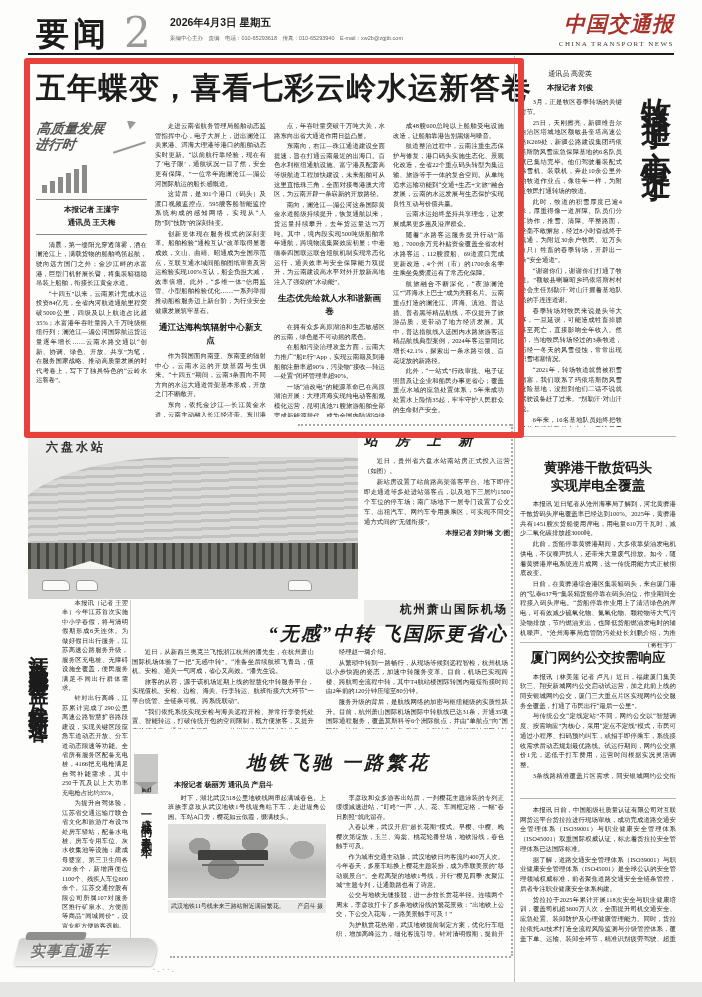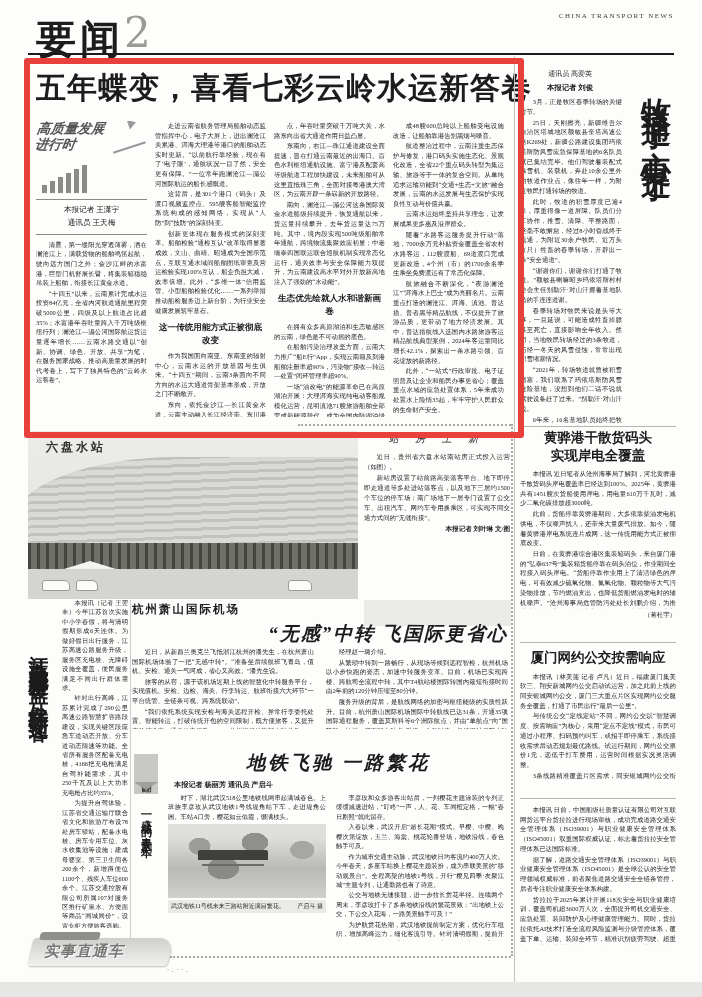--- a/index.html
+++ b/index.html
@@ -1,20 +1,20 @@
 <!DOCTYPE html>
 <html><head>
 <meta charset="utf-8">
 <style>
   html,body{margin:0;padding:0;}
   body{width:702px;height:997px;position:relative;background:#fdfdfc;font-family:"Liberation Serif",serif;color:#1c1c1c;overflow:hidden;}
   .abs{position:absolute;}
   
   #hdr{left:28px;top:6px;width:646px;height:46px;}
-  .edition{position:absolute;left:8px;top:6px;font-size:40px;font-weight:900;letter-spacing:4px;font-family:"Liberation Serif",serif;}
+  .edition{position:absolute;left:8px;top:6px;font-size:33px;font-weight:900;letter-spacing:4px;font-family:"Liberation Serif",serif;}
   .pageno{position:absolute;left:96px;top:2px;font-size:42px;font-weight:200;color:#9a9a98;font-family:"DejaVu Serif",serif;}
   .dateblock{position:absolute;left:142px;top:10px;}
   .date-main{font-size:10.5px;font-weight:700;font-family:"Liberation Sans",sans-serif;}
   .date-sub{font-size:5.5px;color:#666;margin-top:5px;font-family:"Liberation Sans",sans-serif;}
   .masthead{position:absolute;right:0;top:4px;text-align:right;}
   .masthead-cn{font-size:21px;font-weight:900;font-style:italic;color:#a8322a;letter-spacing:1px;}
   .masthead-en{font-size:7px;letter-spacing:1.5px;color:#3a3a38;margin-top:2px;}
   #hdr-rule{left:28px;top:53px;width:646px;height:2px;background:#1b1b1b;}
   
   #redbox{left:24px;top:58px;width:488px;height:368px;border:6px solid #e8413b;border-radius:3px;z-index:60;pointer-events:none;}
@@ -24,40 +24,40 @@
   .main-cols{display:flex;gap:8px;margin-top:12px;height:296px;overflow:hidden;}
   .mcol{width:111px;font-size:6.4px;line-height:1.5;}
   .bp{margin:0 0 1px 0;text-indent:2em;text-align:justify;}
   .t-h{text-indent:0;text-align:center;font-weight:700;font-size:8.6px;margin:6px 0 4px 0;}
   .gql-logo{height:74px;position:relative;margin-bottom:4px;}
   .gql-text{font-style:italic;font-weight:900;color:#555;font-size:13.5px;line-height:1.15;transform:skewX(-8deg);}
   .gql-bars{position:absolute;left:6px;bottom:2px;display:flex;align-items:flex-end;gap:3px;}
   .gql-bars i{display:block;width:5px;background:#8a8a88;}
   .gql-arrow{position:absolute;right:4px;top:4px;width:34px;height:22px;border-bottom:2px solid #999;transform:rotate(-18deg);}
   .gql-arrow:after{content:"";position:absolute;right:-2px;top:-4px;border:5px solid transparent;border-left:8px solid #999;}
-  .main-byline{border-top:1px solid #8a8a88;border-bottom:1px solid #8a8a88;padding:4px 0;margin:2px 0 5px 0;text-align:center;font-size:7.6px;font-weight:400;line-height:1.7;}
+  .main-byline{border-top:1px solid #8a8a88;border-bottom:1px solid #8a8a88;padding:4px 0;margin:2px 0 5px 0;text-align:center;font-size:7.6px;font-weight:700;line-height:1.7;}
   
   #station-photo{left:28px;top:431px;width:330px;height:168px;background:linear-gradient(#ececea,#e4e4e2 55%,#dddddb);overflow:hidden;}
   .stn-building{position:absolute;left:-14px;right:-14px;bottom:30px;height:112px;background:repeating-linear-gradient(178deg,#dadad8 0 5px,#c2c2c0 5px 8px);border-radius:46% 8% 0 0/58% 10% 0 0;box-shadow:inset 0 -4px 8px rgba(0,0,0,.12);}
   .stn-glass{position:absolute;left:0;right:0;bottom:30px;height:26px;background:repeating-linear-gradient(90deg,#45453f 0 3px,#70706a 3px 9px);}
   .stn-sign{position:absolute;left:18px;top:8px;font-size:12px;font-weight:900;letter-spacing:3px;color:#2e2e2c;font-family:"Liberation Sans",sans-serif;}
   .stn-canopy{position:absolute;left:10px;bottom:22px;width:0;height:0;border-left:52px solid transparent;border-right:52px solid transparent;border-bottom:16px solid #f4f4f2;filter:drop-shadow(0 2px 1px rgba(0,0,0,.2));}
   .stn-ground{position:absolute;left:0;right:0;bottom:0;height:30px;background:#d4d4d2;}
   .stn-car{position:absolute;bottom:8px;width:26px;height:9px;border-radius:3px 6px 2px 2px;background:#fbfbf9;border:1px solid #9a9a98;}
   
   #zhanfang{left:364px;top:432px;width:146px;height:166px;}
-  .zf-title{font-size:10px;font-weight:400;font-style:italic;letter-spacing:7px;text-align:center;margin-bottom:6px;}
+  .zf-title{font-size:14px;font-weight:700;font-style:italic;letter-spacing:7px;margin-bottom:6px;}
   .zf-body{font-size:6.4px;line-height:1.55;}
   .zf-byline{font-size:6.6px;font-weight:700;text-align:right;margin-top:3px;}
   #zf-grayband{left:364px;top:600px;width:147px;height:26px;background:#ebebe9;z-index:0;}
   .dotted-h{border-top:2px dotted #a8a8a6;height:0;}
   .dotted-v{border-left:2px dotted #a8a8a6;width:0;}
   
   #hangzhou{left:132px;top:602px;width:376px;z-index:2;}
-  .hz-kicker{text-align:left;font-size:11.5px;font-weight:900;font-family:"Liberation Sans",sans-serif;letter-spacing:2px;}
+  .hz-kicker{text-align:right;font-size:11.5px;font-weight:900;font-family:"Liberation Sans",sans-serif;letter-spacing:2px;}
   .hz-headline{text-align:right;font-size:19px;font-weight:900;font-style:italic;letter-spacing:2px;margin-top:4px;}
   .hz-byline{text-align:center;font-size:7.6px;font-weight:700;letter-spacing:2px;margin:5px 0 4px 0;}
   .hz-cols{display:flex;gap:12px;height:82px;overflow:hidden;}
   .hz-col{width:182px;font-size:6.4px;line-height:1.5;}
   
   #wuhan{left:134px;top:750px;width:374px;height:206px;}
   .wh-ribbon{position:absolute;left:0;top:4px;width:24px;height:198px;}
   .wh-fold{width:24px;height:40px;background:#c8c8c6;position:relative;display:flex;align-items:center;justify-content:center;}
   .wh-fold:after{content:"";position:absolute;right:0;bottom:-8px;border:12px solid transparent;border-top:8px solid #9f9f9d;border-right:12px solid transparent;}
   .wh-fold-txt{writing-mode:vertical-rl;font-size:10px;font-weight:700;color:#3c3c3a;}
@@ -75,36 +75,36 @@
       radial-gradient(26px 18px at 35% 60%,#8a8a88 60%,transparent 61%),
       linear-gradient(#dededc 0 18%,#b9b9b7 60%,#cfcfcd);position:relative;overflow:hidden;}
   .wh-roof{position:absolute;left:30px;top:26px;width:70px;height:10px;background:#3f3f3d;border-radius:2px 2px 0 0;box-shadow:0 10px 0 -4px #6b6b69;}
   .wh-caption{display:flex;justify-content:space-between;background:#eaeae8;font-size:6px;padding:2px 3px;margin-top:2px;}
   
   #jiangsu{left:28px;top:598px;width:100px;height:330px;}
   .js-vh{position:absolute;left:0;top:42px;writing-mode:vertical-rl;font-family:"Liberation Sans",sans-serif;font-size:20px;font-weight:900;letter-spacing:3px;height:292px;line-height:1.1;}
   .t-num{text-combine-upright:all;font-size:17px;}
   .js-body{position:absolute;left:34px;top:0;width:66px;height:330px;overflow:hidden;font-size:6.3px;line-height:1.5;}
   
-  #shishi{left:30px;top:932px;width:160px;height:42px;}
+  #shishi{left:16px;top:932px;width:160px;height:42px;}
   .ss-box{position:absolute;left:0;top:6px;width:140px;height:28px;background:linear-gradient(#cfcfcd,#f1f1ef);border-radius:4px 14px 4px 4px;transform:skewX(-14deg);box-shadow:1px 1px 2px rgba(0,0,0,.25);}
   .ss-win{position:absolute;left:10px;top:0px;width:60px;height:8px;background:#8f8f8d;border-radius:3px;transform:skewX(-14deg);}
   .ss-txt{position:absolute;left:14px;top:10px;font-size:15px;font-weight:900;font-style:italic;color:#767674;letter-spacing:1px;text-shadow:1px 1px 0 #fff;}
   .ss-dots{position:absolute;right:0;bottom:0;font-size:9px;color:#8a8a88;letter-spacing:2px;}
   
   #rightcol{left:520px;top:56px;width:156px;height:938px;}
   #rc-rule{left:514px;top:56px;height:934px;}
   .rc-sec{position:absolute;left:0;width:156px;overflow:hidden;}
   .rc-rule-top{border-top:1px solid #b5b5b3;}
   #rc-a{top:12px;height:380px;}
   .mk-byline{width:100px;text-align:center;font-size:7px;line-height:1.8;}
   .mk-byline b{font-size:7.4px;margin-top:36px;}
   .mk-body{width:102px;font-size:6.4px;line-height:1.52;height:330px;overflow:hidden;margin-top:3px;}
   .mk-vh{position:absolute;right:0;top:6px;writing-mode:vertical-rl;font-size:30px;font-weight:600;letter-spacing:9px;height:372px;font-family:"Liberation Serif",serif;}
-  #rc-b{top:370px;height:194px;padding-top:2px;}
+  #rc-b{top:380px;height:194px;padding-top:22px;}
   #rc-c{top:586px;height:150px;padding-top:6px;}
   #rc-d{top:742px;height:196px;padding-top:6px;}
   .rc-headline{text-align:center;font-size:13.5px;font-weight:900;line-height:1.3;margin-bottom:5px;}
   .rc-body{font-size:6.4px;line-height:1.52;overflow:hidden;}
   #rc-b .rc-body{height:140px;}
   #rc-c .rc-body{height:108px;}
   #rc-d .rc-body{height:140px;}
   .rc-sign{text-align:right;font-size:6.4px;margin-top:2px;}
   
   #v-rule-js{left:130px;top:600px;height:356px;border-left:1px solid #cfcfcd;width:0;}
@@ -112,21 +112,26 @@
   #dot-top{left:298px;top:424px;width:213px;}
   #dot-right{left:511px;top:424px;height:532px;}
   #dot-bottom{left:170px;top:956px;width:341px;}
 </style>
 </head>
 <body>
 
 <div class="abs" id="hdr">
   <div class="edition">要闻</div>
   <div class="pageno">2</div>
+  <div class="dateblock">
+    <div class="date-main">2026年4月3日 星期五</div>
+    <div class="date-sub">采编中心主办　责编　电话：010-65293618　传真：010-65293940　E-mail：xw2b@zgjtb.com</div>
+  </div>
   <div class="masthead">
+    <div class="masthead-cn">中国交通报</div>
     <div class="masthead-en">CHINA TRANSPORT NEWS</div>
   </div>
 </div>
 <div class="abs" id="hdr-rule"></div>
 
 <div class="abs" id="redbox"></div>
 
 <div class="abs" id="main">
   <div class="main-headline">五年蝶变，喜看七彩云岭水运新答卷</div>
   <div class="main-cols">
@@ -154,21 +159,21 @@
 
       <div class="bp t-p">清晨，第一缕阳光穿透薄雾，洒在澜沧江上，满载货物的船舶鸣笛起航，驶向远方国门之外；金沙江畔的水富港，巨型门机舒展长臂，将集装箱稳稳吊装上船舶，衔接长江黄金水道。</div>
           <div class="bp t-p">“十四五”以来，云南累计完成水运投资84亿元，全省内河航道通航里程突破5000公里，四级及以上航道占比超35%；水富港年吞吐量跨入千万吨级枢纽行列；澜沧江—湄公河国际航运货运量逐年增长……云南水路交通以“创新、协调、绿色、开放、共享”为笔，在服务国家战略、推动高质量发展的时代考卷上，写下了独具特色的“云岭水运答卷”。</div>
         </div>
     </div>
     <div class="mcol">
 
     <div class="bp t-p">走进云南省航务管理局船舶动态监管指挥中心，电子大屏上，进出澜沧江关累港、洱海大理港等港口的船舶动态实时更新。“以前航行靠经验，现在有了‘电子眼’，通航状况一目了然，安全更有保障。”一位常年跑澜沧江—湄公河国际航运的船长感慨道。</div>
         <div class="bp t-p">这背后，是301个港口（码头）及渡口视频监控点、595艘客船智能监控系统构成的感知网络，实现从“人防”到“技防”的深刻转变。</div>
         <div class="bp t-p">创新更体现在服务模式的深刻变革。船舶检验“通检互认”改革取得显著成效，文山、曲靖、昭通成为全国示范点，互联互通水域间船舶图纸审查及营运检验实现100%互认，船企负担大减，效率倍增。此外，“多维一体”信用监管、小型船舶检验优化……一系列举措推动船检服务迈上新台阶，为行业安全健康发展筑牢基石。</div>
-        <div class="bp t-h">这一传统用能方式正被彻底改变</div>
+        <div class="bp t-h">通江达海构筑辐射中心新支点</div>
         <div class="bp t-p">作为我国面向南亚、东南亚的辐射中心，云南水运的开放基因与生俱来。“十四五”期间，云南3条面向不同方向的水运大通道骨架基本形成，开放之门不断敞开。</div>
         <div class="bp t-p">东向，依托金沙江—长江黄金水道，云南主动融入长江经济带。东川港一期建成投运，乌东德翻坝转运设施开工建设，溪洛渡至水富段高等级航道基本完工。水富港已开通至重庆、武汉、九江等多条航线，成为云南连接长江中下游腹地的关键节</div>
       </div>
     <div class="mcol">
 
     <div class="bp t-p">点，年吞吐量突破千万吨大关，水路东向出省大通道作用日益凸显。</div>
         <div class="bp t-p">东南向，右江—珠江通道建设全面提速，旨在打通云南最近的出海口。百色水利枢纽通航设施、富宁港及配套高等级航道工程加快建设，未来船舶可从这里直抵珠三角，全面对接粤港澳大湾区，为云南开辟一条崭新的开放路径。</div>
         <div class="bp t-p">南向，澜沧江—湄公河这条国际黄金水道船级持续提升，恢复通航以来，货运量持续攀升，去年货运量达75万吨。其中，境内段实现500吨级船舶常年通航，跨境物流集聚效应初显；中老缅泰四国联运联合巡航机制实现常态化运行，通关效率与安全保障能力双提升，为云南建设高水平对外开放新高地注入了强劲的“水动能”。</div>
         <div class="bp t-h">生态优先绘就人水和谐新画卷</div>
         <div class="bp t-p">在拥有众多高原湖泊和生态敏感区的云南，绿色是不可动摇的底色。</div>

